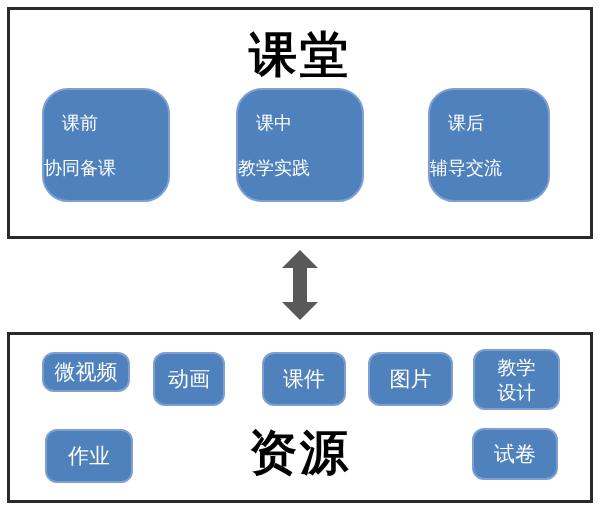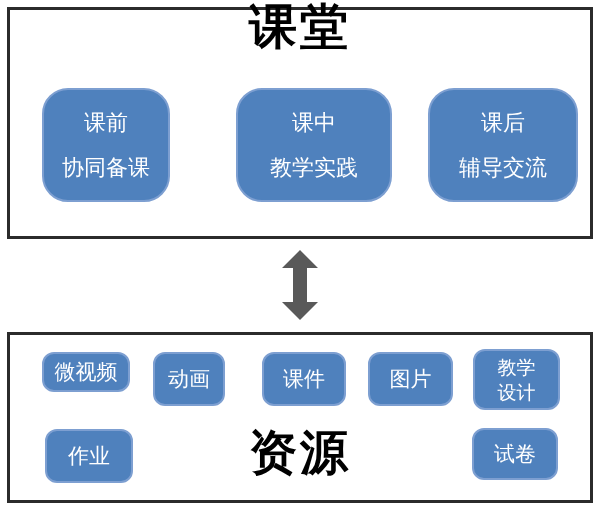--- a/index.html
+++ b/index.html
@@ -25,42 +25,41 @@
   .big-title {
     position: absolute;
     left: 0; width: 100%;
     text-align: center;
     font-size: 48px;
     font-weight: 700;
     color: #000000;
     letter-spacing: 3px;
     line-height: 1.1;
   }
-  .title-classroom { top: 0; }
+  .title-classroom { top: 28px; }
   .title-resources { top: 426px; }
 
   .node {
     position: absolute;
     top: 88px;
     height: 114px;
     background: #4f81bd;
     border: 2px solid #7d9fd1;
     border-radius: 26px;
     color: #ffffff;
     display: flex;
     align-items: center;
-    justify-content: center;
     text-align: center;
-    font-size: 22px;
+    font-size: 18px;
     line-height: 45px;
     white-space: pre-line;
   }
   .node-1 { left: 42px;  width: 128px; }
-  .node-2 { left: 236px; width: 156px; }
-  .node-3 { left: 428px; width: 150px; }
+  .node-2 { left: 236px; width: 128px; }
+  .node-3 { left: 428px; width: 122px; }
 
   .arrow-wrap {
     position: absolute;
     left: 282px; top: 250px;
     width: 36px; height: 70px;
   }
   .arrow-wrap svg { display: block; width: 100%; height: 100%; }
 
   .chip {
     position: absolute;

